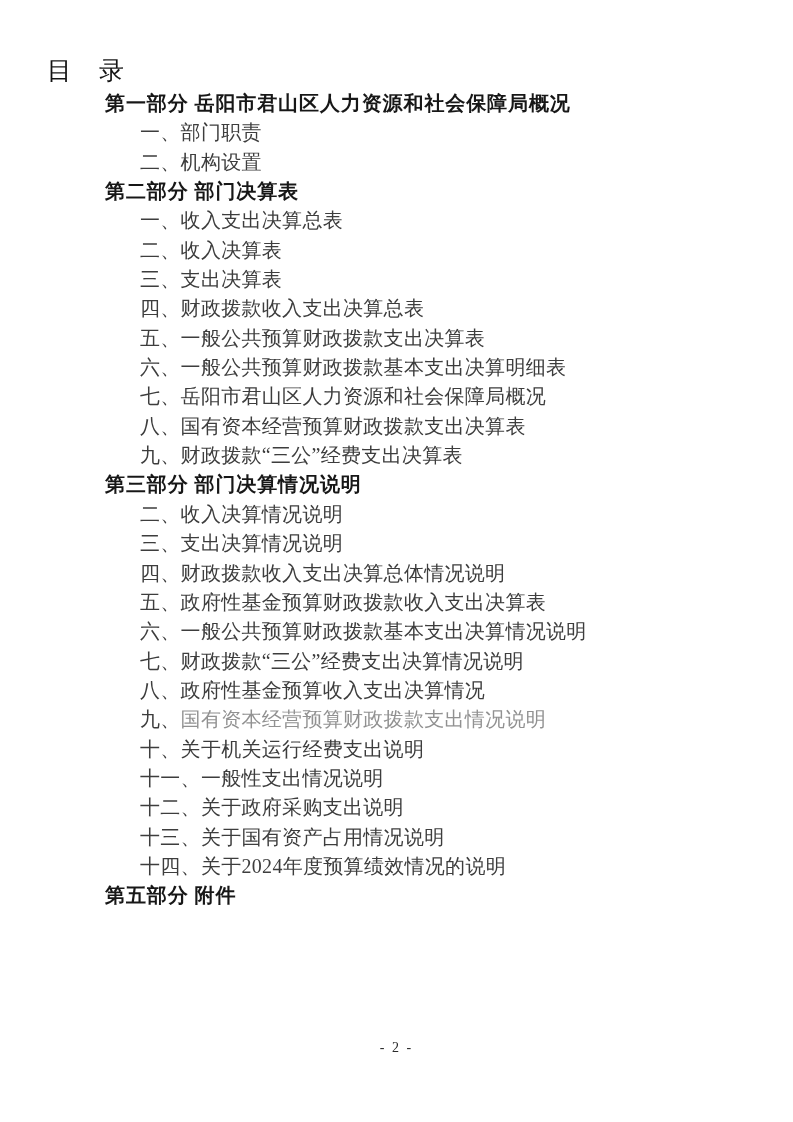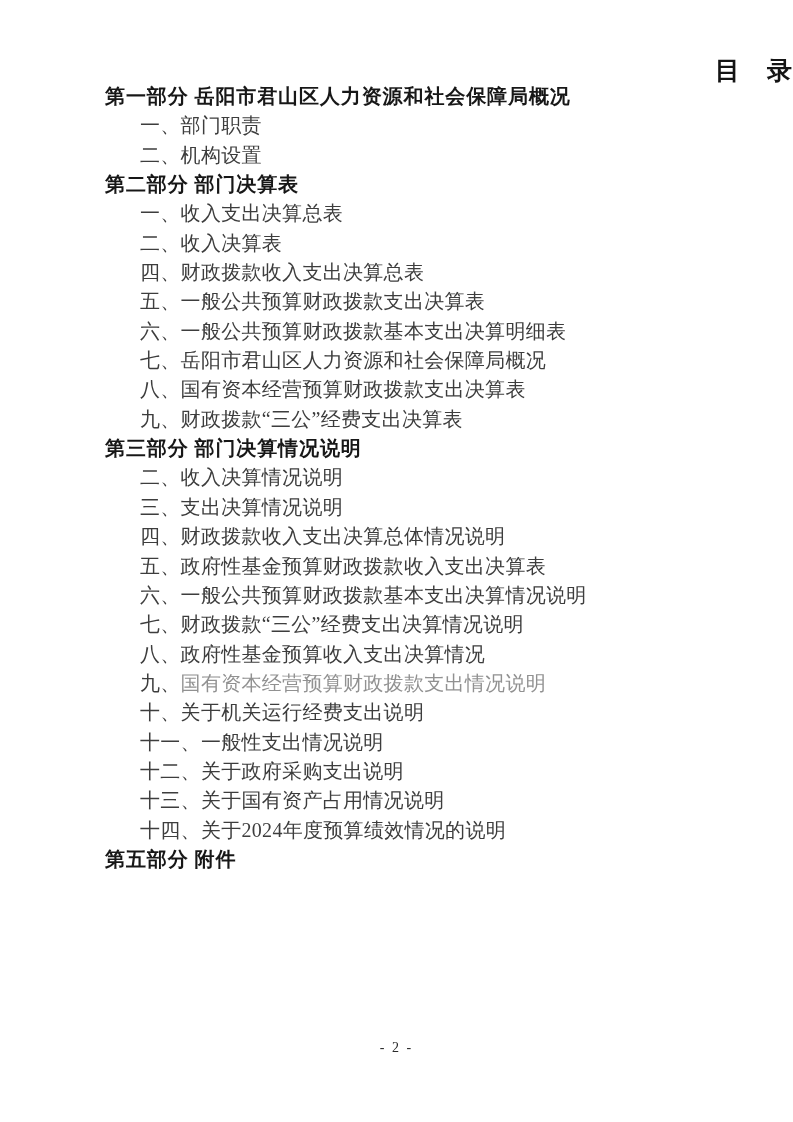--- a/index.html
+++ b/index.html
@@ -10,30 +10,31 @@
     height: 1122px;
     background: #ffffff;
     overflow: hidden;
     font-family: "Liberation Serif", "DejaVu Serif", serif;
   }
   .doc-title {
     position: absolute;
     top: 56px;
     left: 0;
     width: 100%;
-    text-align: right;
+    text-align: left;
     font-size: 25px;
     line-height: 30px;
-    font-weight: bold;
+    font-weight: normal;
     color: #141414;
     letter-spacing: 1px;
+    padding-left: 47px;
   }
   .toc {
     position: absolute;
-    top: 82px;
+    top: 89px;
     left: 105px;
     right: 50px;
   }
   .row {
     height: 29.35px;
     line-height: 29.35px;
     font-size: 20px;
     color: #3d3d3d;
     white-space: nowrap;
     letter-spacing: 0.3px;
@@ -68,20 +69,21 @@
 
   <div class="doc-title">目　录</div>
 
   <div class="toc">
     <div class="row sec">第一部分 岳阳市君山区人力资源和社会保障局概况</div>
     <div class="row item">一、部门职责</div>
     <div class="row item">二、机构设置</div>
     <div class="row sec">第二部分 部门决算表</div>
     <div class="row item">一、收入支出决算总表</div>
     <div class="row item">二、收入决算表</div>
+    <div class="row item">三、支出决算表</div>
     <div class="row item">四、财政拨款收入支出决算总表</div>
     <div class="row item">五、一般公共预算财政拨款支出决算表</div>
     <div class="row item">六、一般公共预算财政拨款基本支出决算明细表</div>
     <div class="row item">七、岳阳市君山区人力资源和社会保障局概况</div>
     <div class="row item">八、国有资本经营预算财政拨款支出决算表</div>
     <div class="row item">九、财政拨款“三公”经费支出决算表</div>
     <div class="row sec">第三部分 部门决算情况说明</div>
     <div class="row item">二、收入决算情况说明</div>
     <div class="row item">三、支出决算情况说明</div>
     <div class="row item">四、财政拨款收入支出决算总体情况说明</div>

